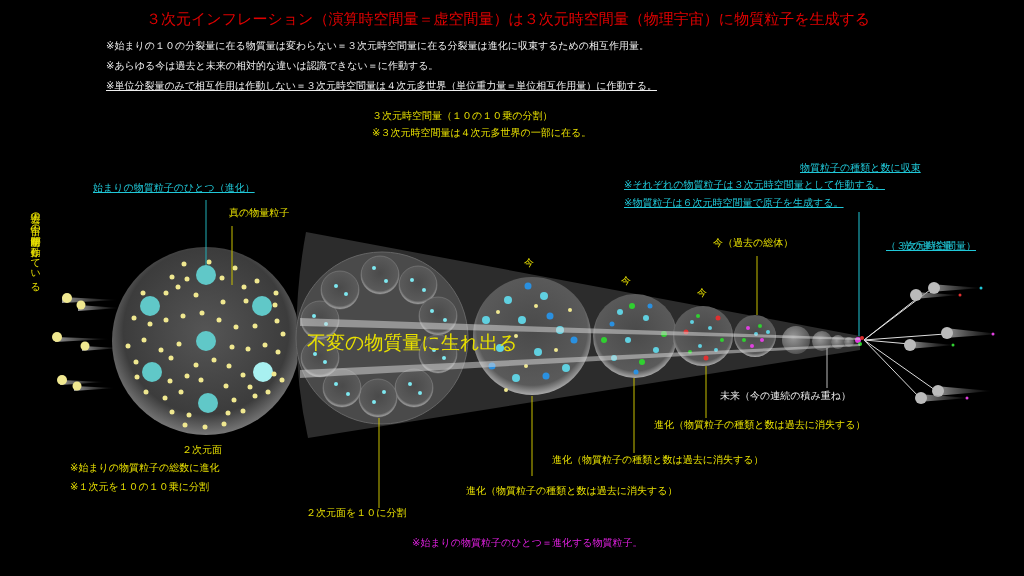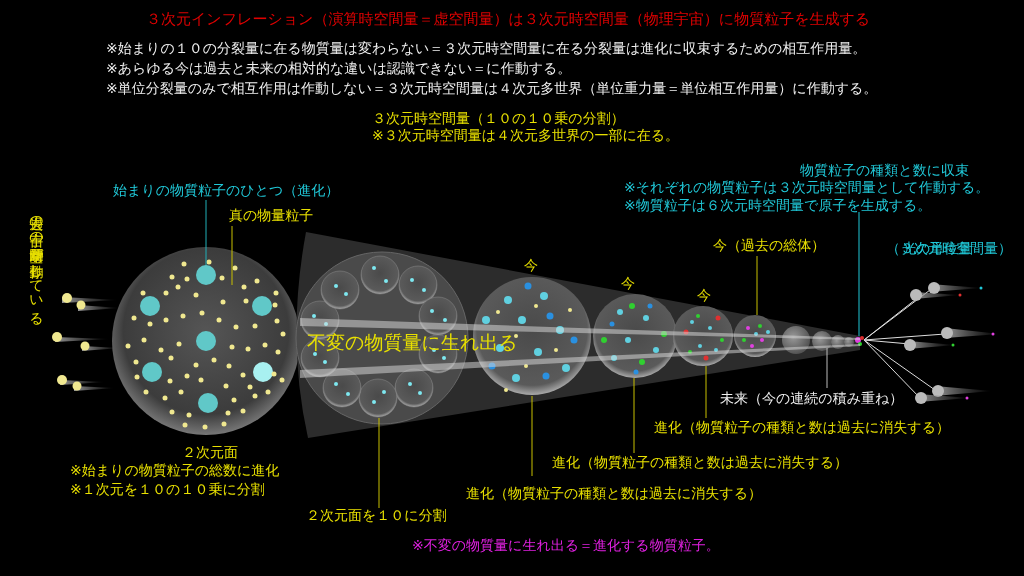--- a/index.html
+++ b/index.html
@@ -2,24 +2,24 @@
 <html><head>
 <meta charset="utf-8">
 <style>
   html, body { margin:0; padding:0; background:#000; }
   body { width:1024px; height:576px; position:relative; overflow:hidden;
          font-family:"DejaVu Sans", sans-serif; }
   .t { position:absolute; white-space:nowrap; line-height:1; }
   .red { color:#e00000; }
   .white { color:#f0f0f0; }
   .yellow { color:#e8e000; }
-  .cyan { color:#20c8d8; }
+  .cyan { color:#20c8d8;text-decoration:underline; }
   .magenta { color:#e020e0; }
   .f13 { font-size:12.5px; }
-  .f12 { font-size:14px; }
+  .f12 { font-size:10px; }
   svg.diagram { position:absolute; left:0; top:0; }
   .vert { writing-mode:vertical-rl; }
 </style>
 </head>
 <body>
 
 <svg class="diagram" width="1024" height="576" viewBox="0 0 1024 576">
   <defs>
     <radialGradient id="sphere" cx="50%" cy="45%" r="55%">
       <stop offset="0%" stop-color="#555"></stop>
@@ -342,30 +342,30 @@
     <line x1="757" y1="256" x2="757" y2="315" stroke="#c8c000"></line>
     <line x1="827" y1="348" x2="827" y2="388" stroke="#bbb"></line>
     <line x1="859" y1="212" x2="859" y2="336" stroke="#20c8d8"></line>
   </g>
 </svg>
 
 <div class="t red f13" style="left:146px; top:12px; font-size:15px;">３次元インフレーション（演算時空間量＝虚空間量）は３次元時空間量（物理宇宙）に物質粒子を生成する</div>
 
 <div class="t white f12" style="left:106px; top:41px;">※始まりの１０の分裂量に在る物質量は変わらない＝３次元時空間量に在る分裂量は進化に収束するための相互作用量。</div>
 <div class="t white f12" style="left:106px; top:61px;">※あらゆる今は過去と未来の相対的な違いは認識できない＝に作動する。</div>
-<div class="t white f12" style="left:106px; top:81px;">※単位分裂量のみで相互作用は作動しない＝３次元時空間量は４次元多世界（単位重力量＝単位相互作用量）に作動する。</div>
+<div class="t white f12" style="left:106px; top:81px;text-decoration:underline;">※単位分裂量のみで相互作用は作動しない＝３次元時空間量は４次元多世界（単位重力量＝単位相互作用量）に作動する。</div>
 
 <div class="t yellow f12" style="left:372px; top:111px;text-align:center;">３次元時空間量（１０の１０乗の分割）</div>
 <div class="t yellow f12" style="left:372px; top:128px;">※３次元時空間量は４次元多世界の一部に在る。</div>
 
 <div class="t cyan f12" style="left:800px; top:163px;">物質粒子の種類と数に収束</div>
 <div class="t cyan f12" style="left:624px; top:180px;">※それぞれの物質粒子は３次元時空間量として作動する。</div>
 <div class="t cyan f12" style="left:624px; top:198px;">※物質粒子は６次元時空間量で原子を生成する。</div>
 
-<div class="t cyan f12" style="left:113px; top:183px;">始まりの物質粒子のひとつ（進化）</div>
+<div class="t cyan f12" style="left:93px; top:183px;">始まりの物質粒子のひとつ（進化）</div>
 <div class="t yellow f12" style="left:229px; top:208px;">真の物量粒子</div>
 
 <div class="t yellow f12 vert" style="left:30px; top:206px; height:240px;">過去の宇宙の時空間量が作動している</div>
 
 <div class="t yellow" style="left:307px; top:333px; font-size:19px;">不変の物質量に生れ出る</div>
 
 <div class="t yellow f12" style="left:524px; top:258px;">今</div>
 <div class="t yellow f12" style="left:621px; top:276px;">今</div>
 <div class="t yellow f12" style="left:697px; top:288px;">今</div>
 <div class="t yellow f12" style="left:713px; top:238px;">今（過去の総体）</div>
@@ -378,13 +378,13 @@
 <div class="t yellow f12" style="left:654px; top:420px;">進化（物質粒子の種類と数は過去に消失する）</div>
 <div class="t yellow f12" style="left:552px; top:455px;">進化（物質粒子の種類と数は過去に消失する）</div>
 <div class="t yellow f12" style="left:466px; top:486px;">進化（物質粒子の種類と数は過去に消失する）</div>
 
 <div class="t yellow f12" style="left:182px; top:445px;">２次元面</div>
 <div class="t yellow f12" style="left:70px; top:463px;">※始まりの物質粒子の総数に進化</div>
 <div class="t yellow f12" style="left:70px; top:482px;">※１次元を１０の１０乗に分割</div>
 
 <div class="t yellow f12" style="left:306px; top:508px;">２次元面を１０に分割</div>
 
-<div class="t magenta f12" style="left:412px; top:538px;">※不変の物質量に生れ出る＝進化する物質粒子。</div>
+<div class="t magenta f12" style="left:412px; top:538px;">※始まりの物質粒子のひとつ＝進化する物質粒子。</div>
 
 </body></html>

